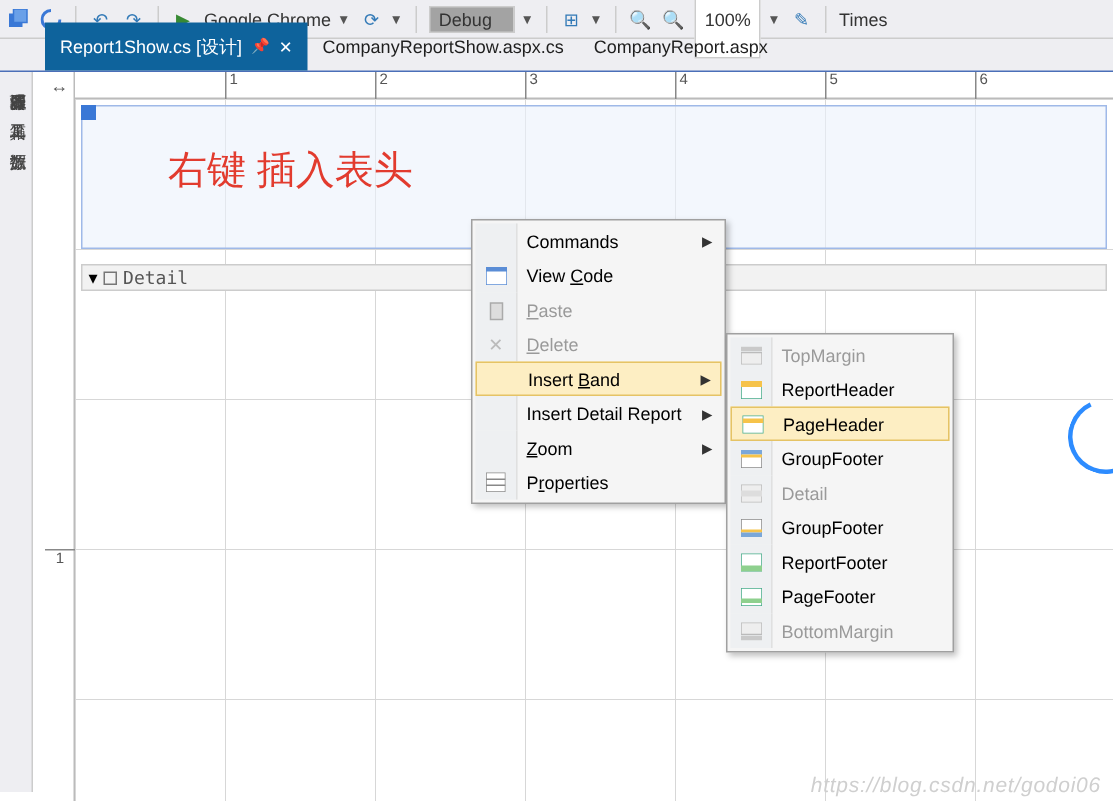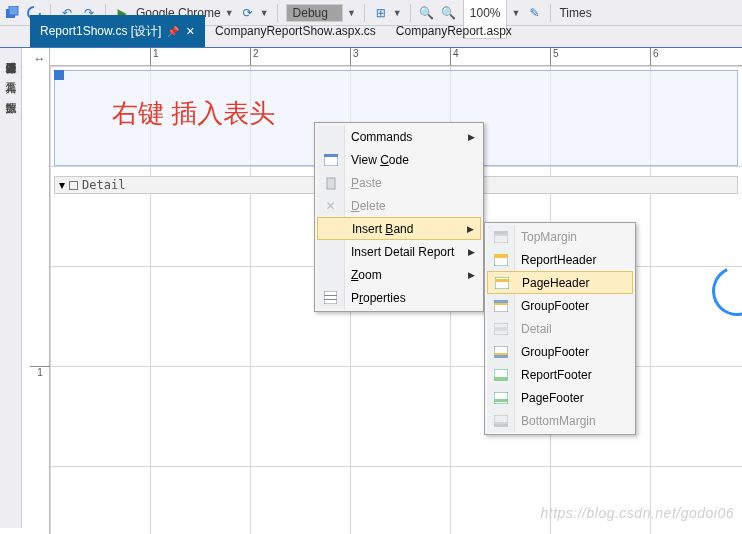--- a/index.html
+++ b/index.html
@@ -51,21 +51,21 @@
 .menu { position: absolute; background: #f5f5f5; border: 1px solid #a0a0a0; box-shadow: 2px 2px 4px rgba(0,0,0,0.25); padding: 2px; }
 .menu .row { display: flex; align-items: center; height: 23px; padding-right: 18px; position: relative; cursor: default; }
 .menu .row.sel { background: #fdeec3; border: 1px solid #e5c365; height: 23px; }
 .menu .row.disabled { color: #9a9a9a; }
 .menu .icocell { width: 28px; height: 100%; display: flex; align-items: center; justify-content: center; border-right: 1px solid #e0e0e0; margin-right: 6px; background: #eef0f2; }
 .menu .row.sel .icocell { background: transparent; border-right-color: transparent; }
 .menu .label { flex: 1; white-space: nowrap; }
 .menu .arrow { position: absolute; right: 6px; color: #333; font-size: 9px; }
 .menu .u { text-decoration: underline; }
 
-.watermark { position: absolute; right: 8px; bottom: 13px; color: #cfcfcf; font-size: 14px; font-style: italic; letter-spacing: 0.5px; pointer-events:none;margin-left:32px;}
+.watermark { position: absolute; right: 8px; bottom: 3px; color: #cfcfcf; font-size: 14px; font-style: italic; letter-spacing: 0.5px; pointer-events:none;margin-left:32px;}
 </style>
 </head>
 <body>
 
 <div class="toolbar">
   <span class="tb-ico">
       <svg width="14" height="14">
         <rect x="1" y="3" width="9" height="9" fill="#3a78d6"></rect>
         <rect x="4" y="0" width="9" height="9" fill="#6aa0e8" stroke="#3a78d6"></rect>
       </svg>
@@ -141,21 +141,21 @@
       <span>▾</span>
       <span class="sq"></span>
       <span style="font-family:Consolas,monospace; color:#555;">Detail</span>
     </div>
     <div class="detail-area"></div>
     <div class="annotation">右键 插入表头</div>
     <div class="blue-arc"></div>
   </div>
 </div>
 
-<div class="menu" style="left:314px; top:122px; width:170px;">
+<div class="menu" style="left:314px; top:146px; width:170px;">
   <div class="row">
     <div class="icocell"></div>
     <span class="label">Commands</span>
     <span class="arrow">▶</span>
   </div>
   <div class="row">
     <div class="icocell">
         <svg width="14" height="12">
           <rect width="14" height="12" fill="#fff" stroke="#5a8dd6"></rect>
           <rect width="14" height="3" fill="#5a8dd6"></rect>

